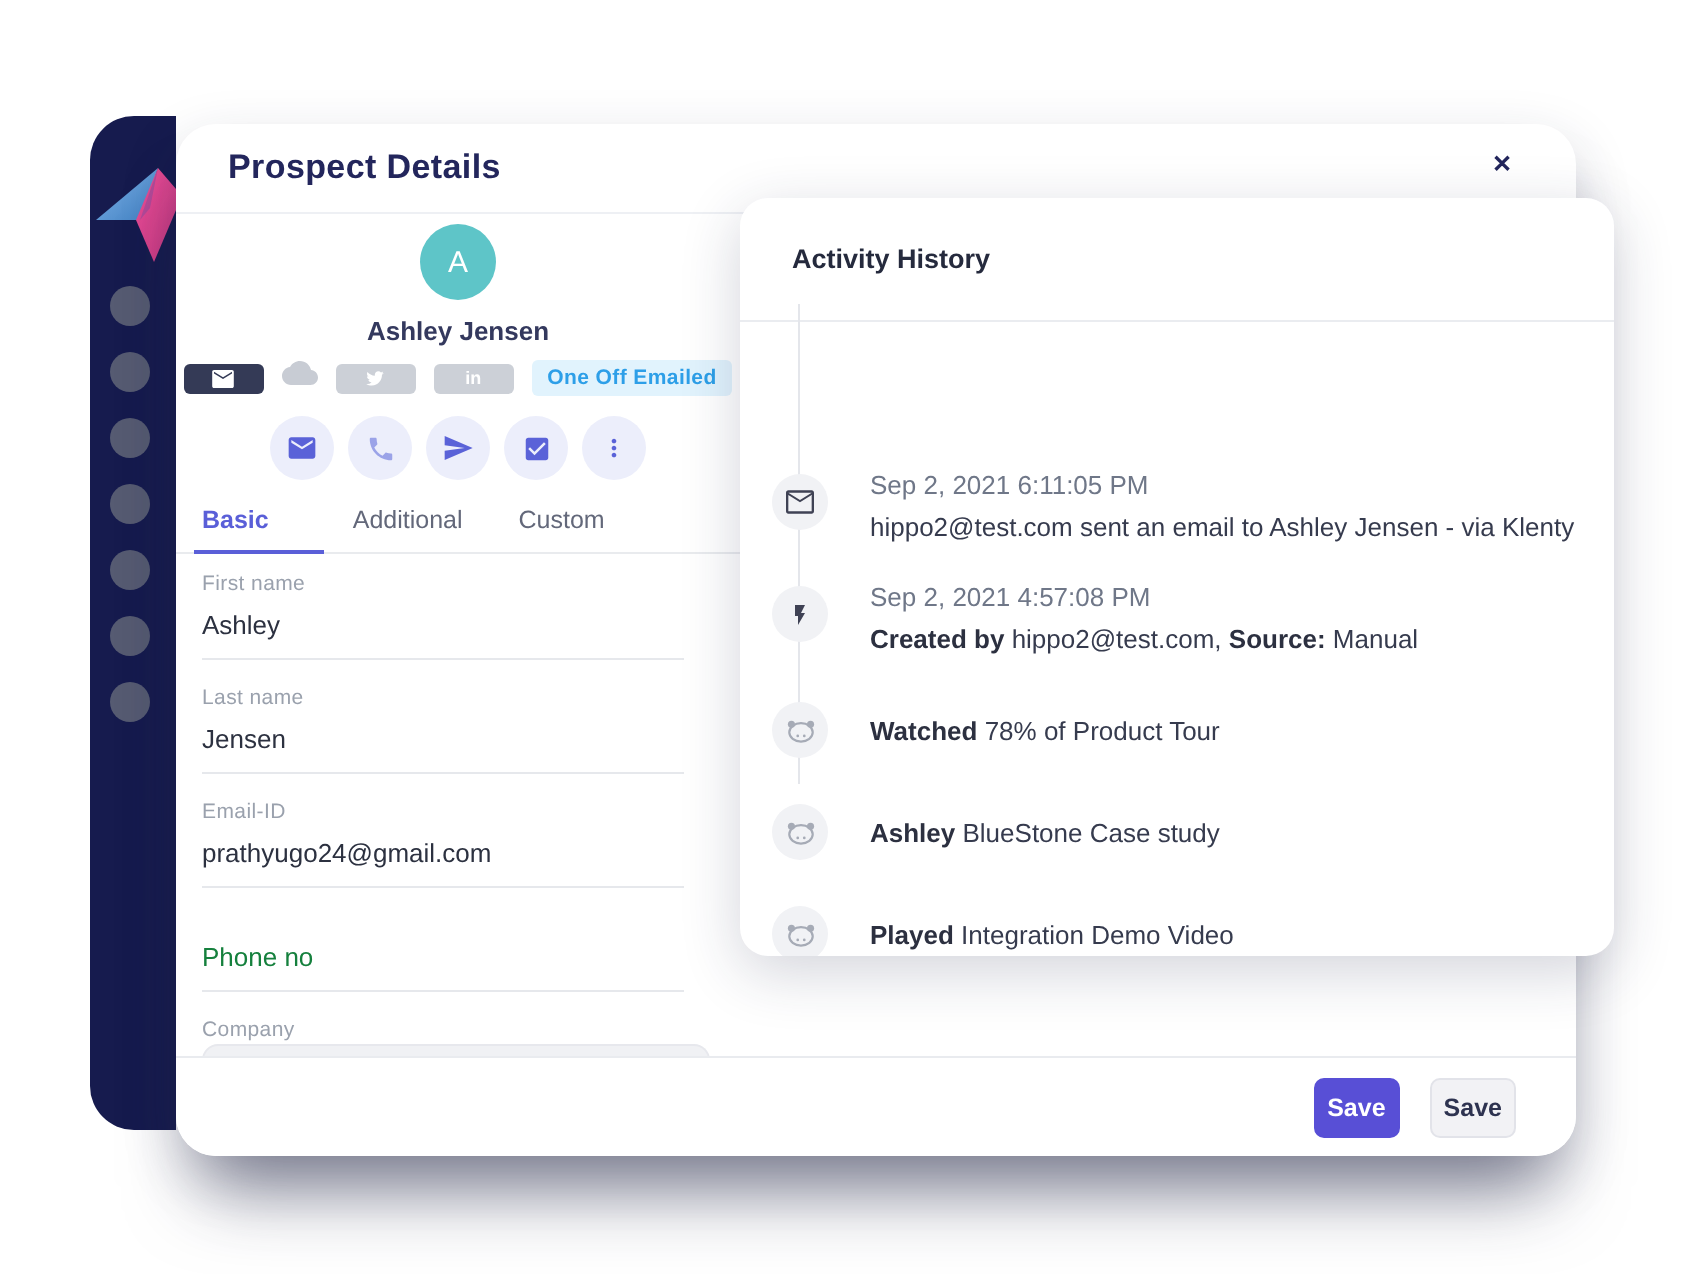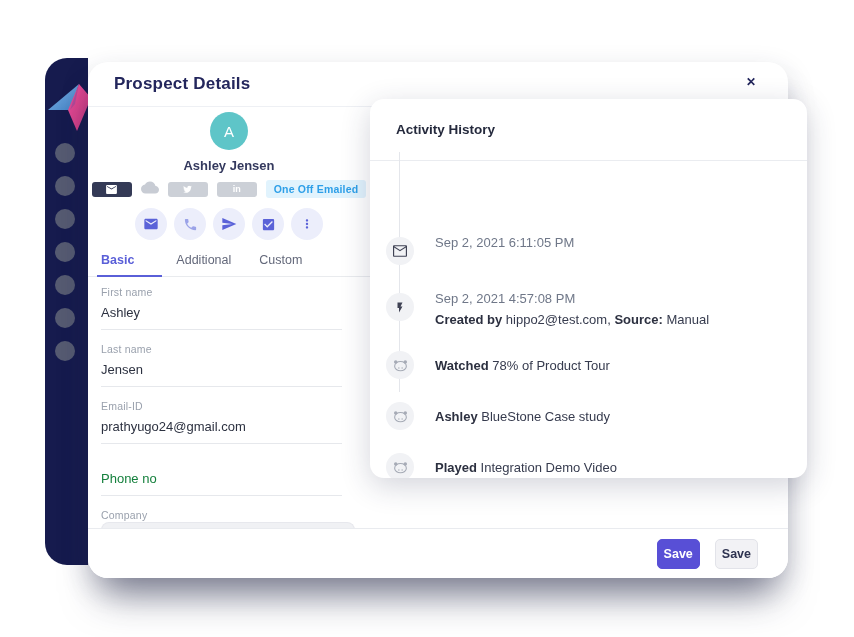--- a/index.html
+++ b/index.html
@@ -220,20 +220,21 @@
       <div class="vline"></div>
 
       <div class="act-row" style="top:76px">
         <div class="act-icon">
           <svg width="14" height="12" viewBox="0 0 24 20">
               <path fill="#3f4254" d="M22 0H2C.9 0 0 .9 0 2v16c0 1.1.9 2 2 2h20c1.1 0 2-.9 2-2V2c0-1.1-.9-2-2-2zm0 18H2V4l10 6.25L22 4v14zM12 8.25L2 2h20l-10 6.25z"></path>
             </svg>
         </div>
         <div class="act-text">
           <div class="time">Sep 2, 2021 6:11:05 PM</div>
+          <div><span>hippo2@test.com sent an email to Ashley Jensen - via Klenty</span></div>
         </div>
       </div>
 
       <div class="act-row" style="top:132px">
         <div class="act-icon">
           <svg width="12" height="13" viewBox="0 0 24 24">
               <path fill="#3f4254" d="M7 2v11h3v9l7-12h-4l4-8z"></path>
             </svg>
         </div>
         <div class="act-text">

